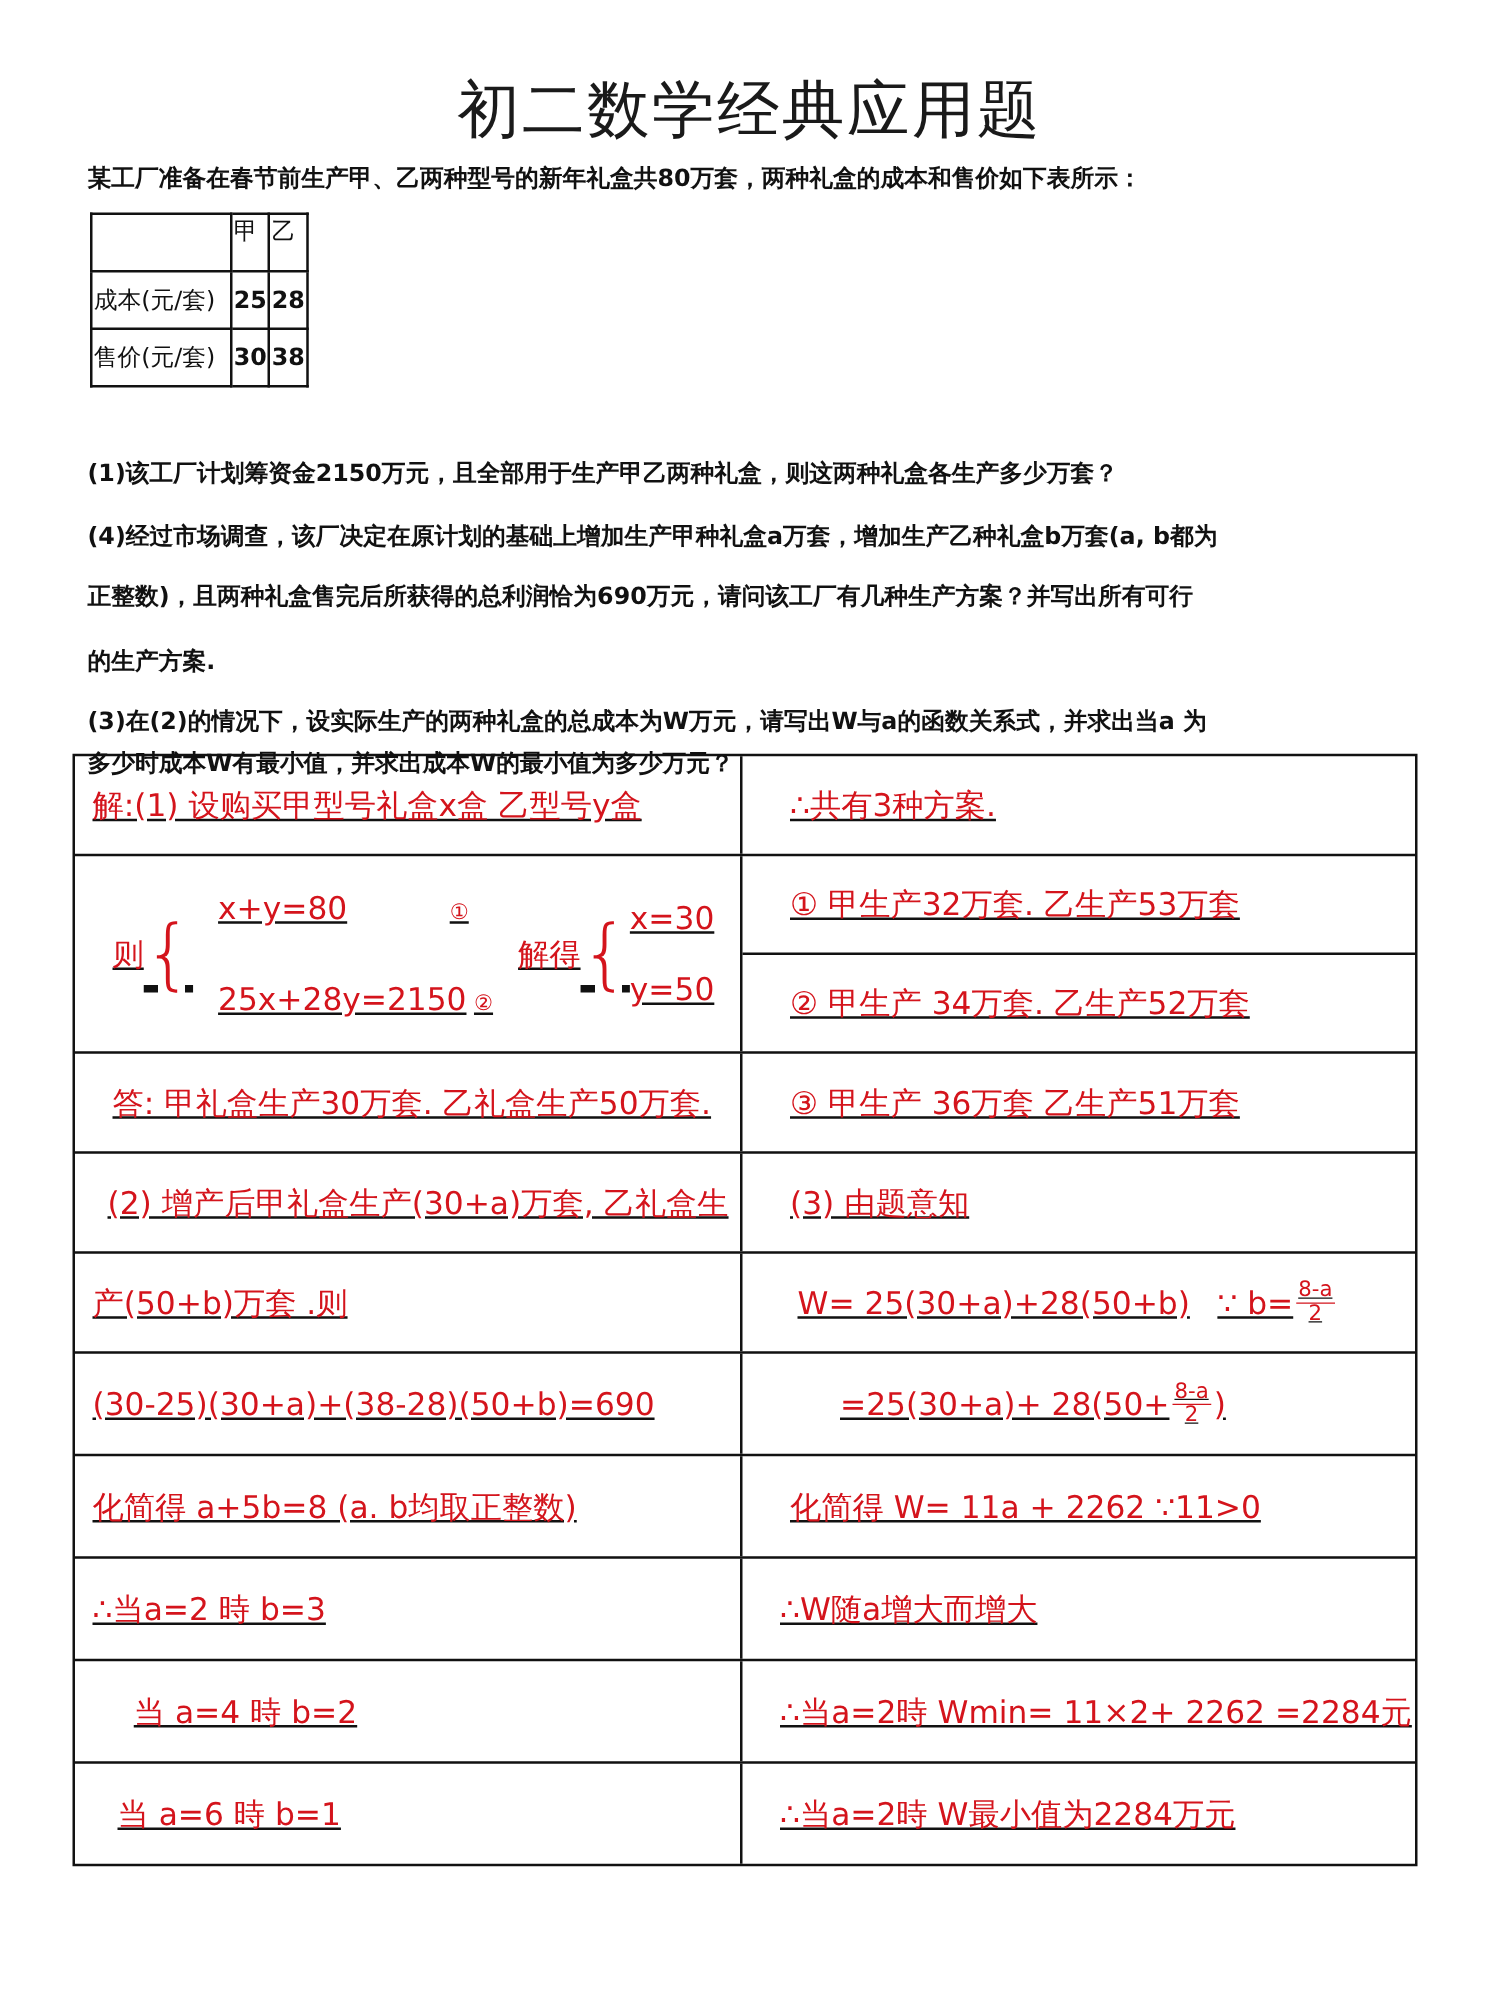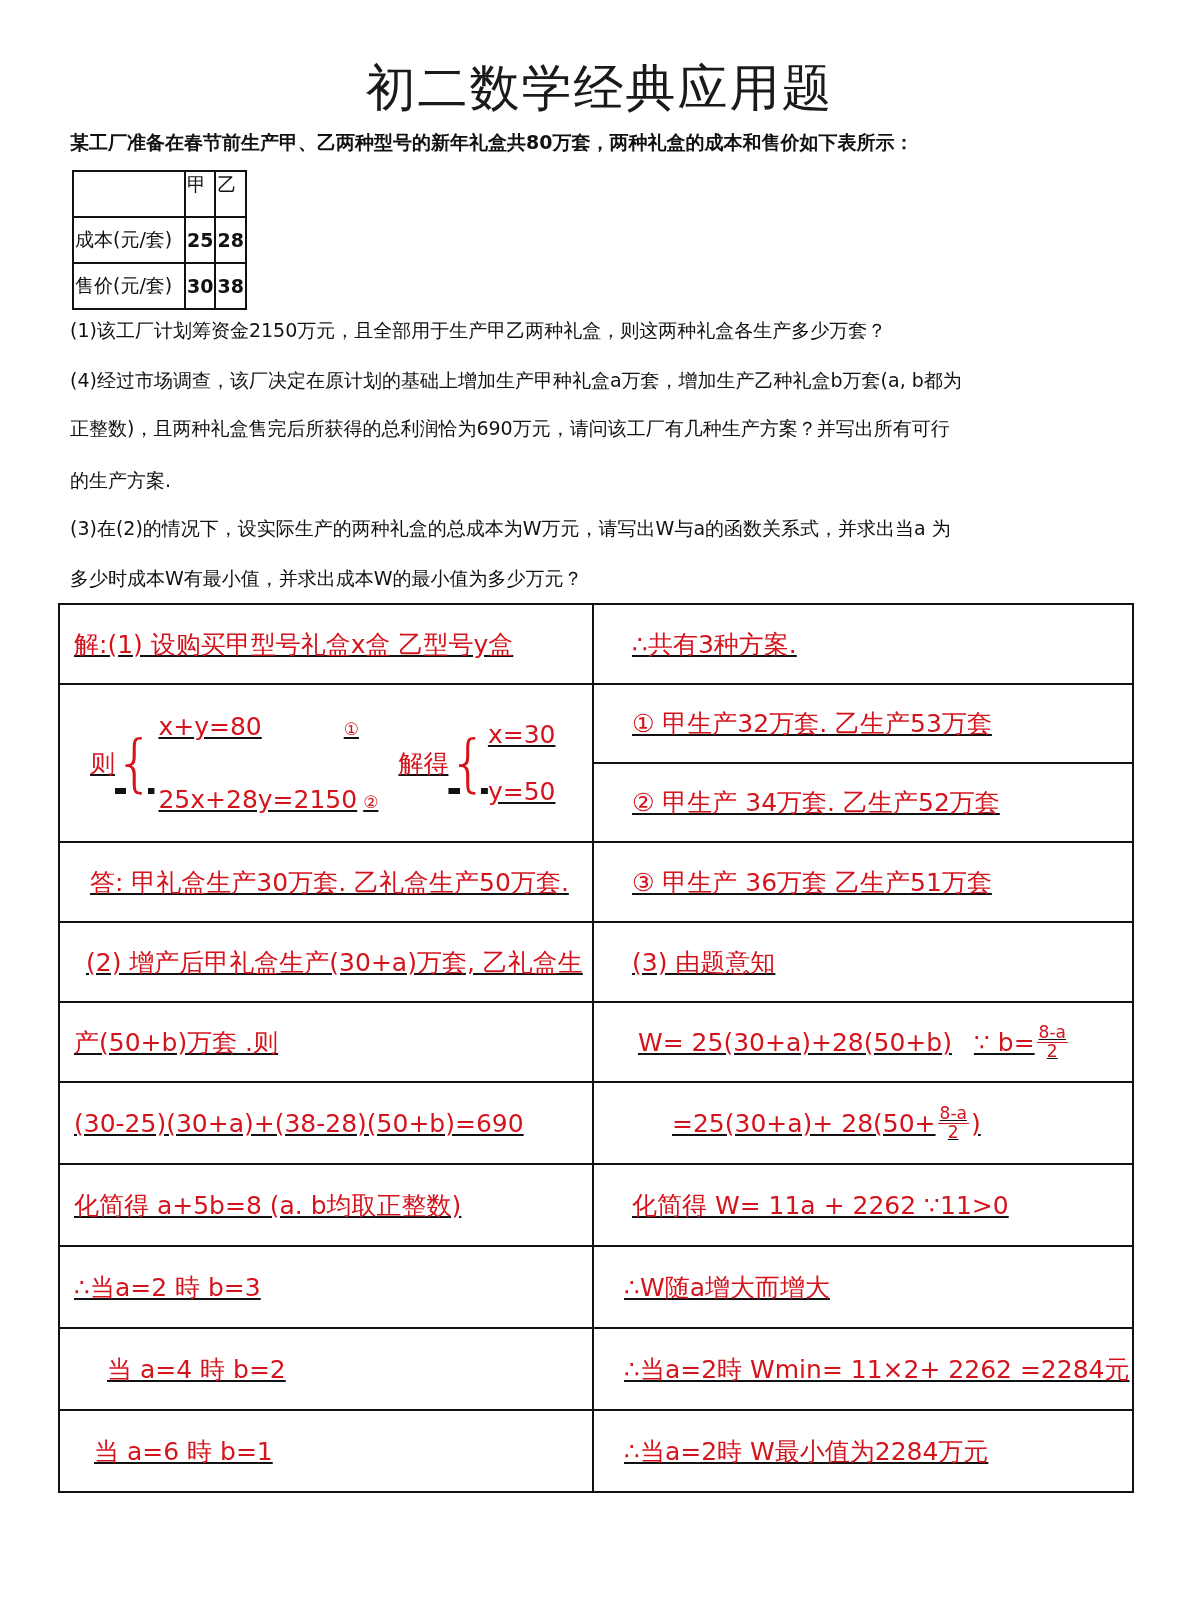--- a/index.html
+++ b/index.html
@@ -3,21 +3,21 @@
 <meta charset="utf-8">
 <style>
   html,body{margin:0;padding:0;background:#fff;}
   body{width:1199px;height:1600px;position:relative;overflow:hidden;font-family:"DejaVu Sans","Liberation Sans",sans-serif;color:#111;}
   .title{position:absolute;left:0;width:1199px;top:55px;text-align:center;font-family:"DejaVu Sans",sans-serif;font-size:50px;font-weight:normal;letter-spacing:2px;color:#1a1a1a;}
   .intro{position:absolute;left:70px;top:130px;font-size:19px;font-weight:bold;white-space:nowrap;}
   table.price{position:absolute;left:72px;top:170px;border-collapse:collapse;font-size:19px;font-weight:bold;}
   table.price td{border:2px solid #111;padding:0 1px;height:44px;vertical-align:middle;}
   table.price td.head{vertical-align:top;font-weight:normal;}
   table.price td.lbl{width:108px;font-weight:normal;}
-  .q{position:absolute;left:70px;font-size:19px;font-weight:normal;white-space:nowrap;}
+  .q{position:absolute;left:70px;font-size:19px;font-weight:bold;white-space:nowrap;margin-top:48px;}
   .grid{position:absolute;left:58px;top:603px;width:1072px;border:2px solid #111;text-decoration:underline;}
   .row{display:flex;border-top:2px solid #111;}
   .row:first-child{border-top:none;}
   .cell{box-sizing:border-box;position:relative;color:#d4141c;font-family:"DejaVu Sans",sans-serif;font-size:25px;display:flex;align-items:center;white-space:nowrap;overflow:visible;}
   .cell.l{width:534px;border-right:2px solid #111;padding-left:14px;}
   .cell.r{width:538px;padding-left:38px;}
   .brace{font-size:62px;font-weight:lighter;line-height:1;}
   .frac{display:inline-flex;flex-direction:column;align-items:center;font-size:17px;line-height:1.05;vertical-align:middle;margin:0 2px;}
   .frac span:first-child{border-bottom:1px solid #d4141c;padding:0 2px;}
   .circ{font-size:17px;margin:0 6px;}
@@ -46,32 +46,32 @@
     <td>38</td>
   </tr>
 </tbody>
   </table>
 
 <div class="q" style="top:318px">(1)该工厂计划筹资金2150万元，且全部用于生产甲乙两种礼盒，则这两种礼盒各生产多少万套？</div>
 <div class="q" style="top:368px">(4)经过市场调查，该厂决定在原计划的基础上增加生产甲种礼盒a万套，增加生产乙种礼盒b万套(a, b都为</div>
 <div class="q" style="top:416px">正整数)，且两种礼盒售完后所获得的总利润恰为690万元，请问该工厂有几种生产方案？并写出所有可行</div>
 <div class="q" style="top:468px">的生产方案.</div>
 <div class="q" style="top:516px">(3)在(2)的情况下，设实际生产的两种礼盒的总成本为W万元，请写出W与a的函数关系式，并求出当a 为</div>
-<div class="q" style="top:566px">多少时成本W有最小值，并求出成本W的最小值为多少万元？</div>
+<div class="q" style="top:550px">多少时成本W有最小值，并求出成本W的最小值为多少万元？</div>
 
 <div class="grid">
   <div class="row" style="height:78px">
     <div class="cell l">解:(1)  设购买甲型号礼盒x盒  乙型号y盒</div>
     <div class="cell r">∴共有3种方案.</div>
   </div>
   <div class="row" style="height:156px">
     <div class="cell l" style="padding-left:30px">
       <span>则</span>
       <span class="brace">{</span>
-      <span style="display:inline-flex;flex-direction:column;gap:44px;margin-left:4px">
+      <span style="display:inline-flex;flex-direction:column;gap:44px;margin-left:20px">
         <span><span>x+y=80</span><span class="circ" style="margin-left:82px">①</span></span>
         <span><span>25x+28y=2150</span><span class="circ">②</span></span>
       </span>
       <span style="margin-left:14px">解得</span>
       <span class="brace">{</span>
       <span style="display:inline-flex;flex-direction:column;gap:28px">
         <span>x=30</span>
         <span>y=50</span>
       </span>
     </div>

